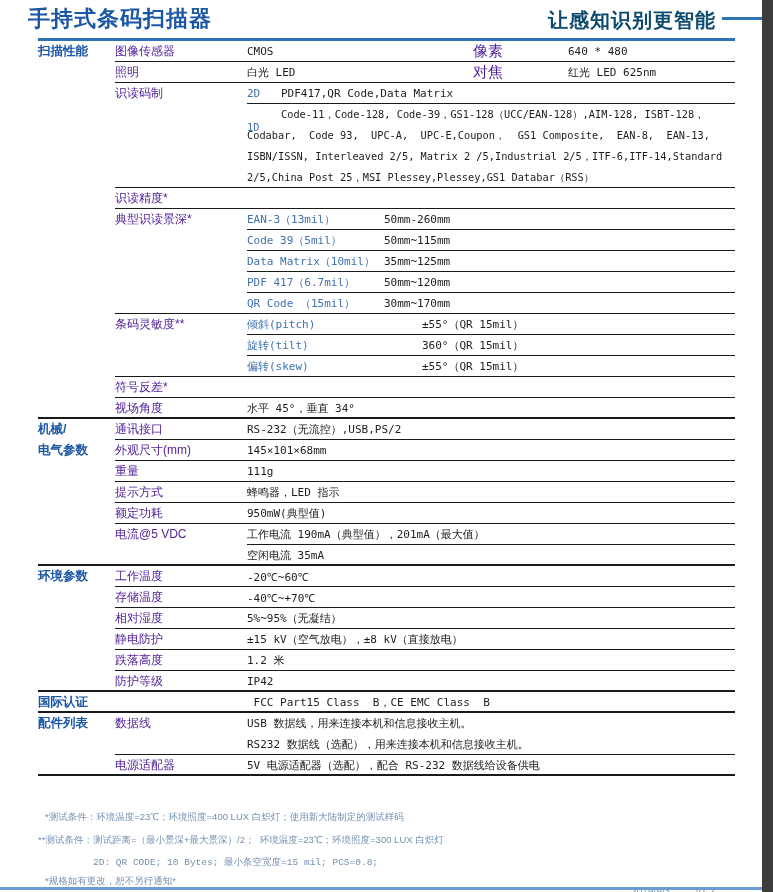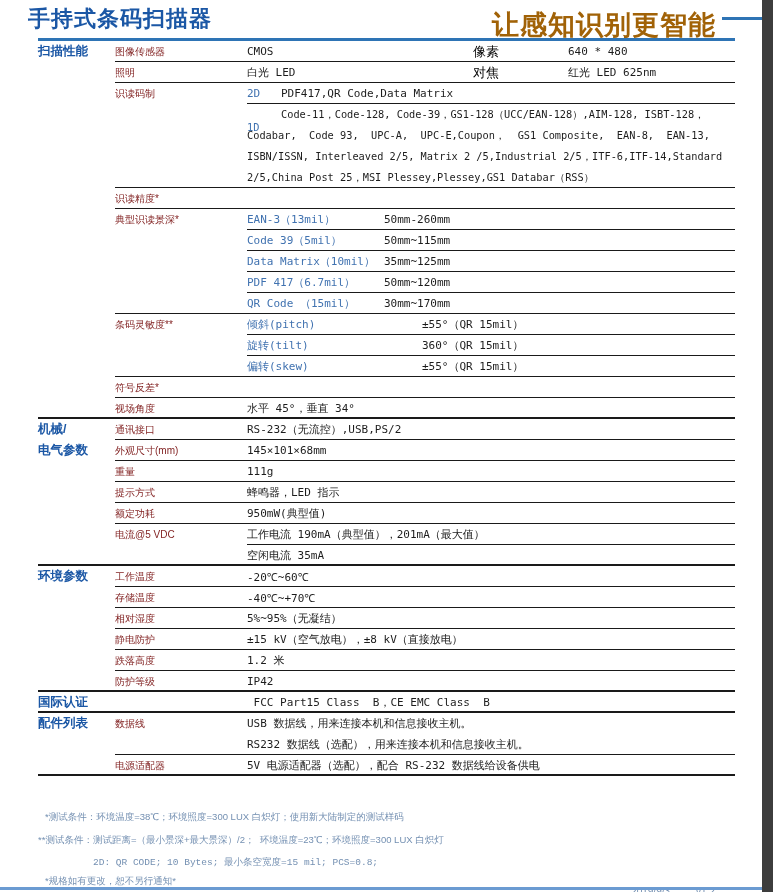--- a/index.html
+++ b/index.html
@@ -2,39 +2,39 @@
 <html><head>
 <meta charset="utf-8">
 <style>
   html,body{margin:0;padding:0;}
   body{width:773px;height:892px;overflow:hidden;background:#ffffff;position:relative;
        font-family:"Liberation Sans",sans-serif;}
   .page{position:absolute;inset:0;background:#fff;border-radius:8px;}
 
   .title{position:absolute;left:28px;top:4px;font-size:22px;font-weight:bold;color:#1b57a5;
          letter-spacing:1px;}
-  .slogan{position:absolute;right:57px;top:7px;font-size:27px;font-weight:bold;color:#a16207;
+  .slogan{position:absolute;right:57px;top:7px;font-size:20px;font-weight:bold;color:#0c4a6e;
           letter-spacing:1px;margin-left:13px;}
   .slogan-dash{position:absolute;left:722px;top:17px;width:40px;height:3px;background:#2e74b5;}
   .topline{position:absolute;left:38px;top:38px;width:697px;height:3px;background:#2e74b5;}
 
   .table{position:absolute;left:38px;top:41px;width:697px;}
   .row{display:flex;align-items:center;height:21px;position:relative;}
   .row::after{content:"";position:absolute;right:0;bottom:0;background:#1a1a1a;display:none;}
   .row.b-section::after{display:block;left:0;height:2px;}
   .row.b-prop::after{display:block;left:77px;height:1px;}
   .row.b-value::after{display:block;left:209px;height:1px;}
   .sec{width:77px;flex:0 0 77px;font-size:12.5px;font-weight:bold;color:#1b57a5;white-space:pre;}
-  .lab{width:132px;flex:0 0 132px;font-size:10px;color:#7f1d1d;white-space:pre;}
+  .lab{width:132px;flex:0 0 132px;font-size:12px;color:#4c1d95;white-space:pre;}
   .valarea{flex:1;display:flex;align-items:center;font-family:"DejaVu Sans Mono","Liberation Mono",monospace;
            font-size:11px;color:#1c1c1c;white-space:pre;overflow:hidden;}
   .small .valarea{font-size:10.3px;}
   .sub{display:inline-block;color:#4072b0;}
-  .l2{display:inline-block;width:95px;flex:0 0 95px;color:#000000;
-      font-family:"Liberation Sans",sans-serif;font-size:13px;}
+  .l2{display:inline-block;width:95px;flex:0 0 95px;color:#4c1d95;
+      font-family:"Liberation Sans",sans-serif;font-size:15px;}
   .v1fixed{display:inline-block;width:226px;flex:0 0 226px;}
 
   .note{position:absolute;font-size:9.5px;color:#7490b2;white-space:pre;}
   .n1{left:45px;top:811px;}
   .n2{left:38px;top:834px;}
   .n3{left:93px;top:856px;font-family:Liberation Mono, monospace;}
   .n4{left:45px;top:875px;}
   .daterow{position:absolute;left:620px;top:875px;font-size:10px;color:#7490b2;white-space:pre;}
   .daterow .ver{margin-left:26px;}
   .bottomline{position:absolute;left:0;top:887px;width:773px;height:3px;background:#6b9bd2;}
@@ -218,21 +218,21 @@
         <div class="lab"></div>
         <div class="valarea"><span class="val">RS232 数据线（选配），用来连接本机和信息接收主机。</span></div>
       </div>
       <div class="row b-section">
         <div class="sec"></div>
         <div class="lab">电源适配器</div>
         <div class="valarea"><span class="val">5V 电源适配器（选配），配合 RS-232 数据线给设备供电</span></div>
       </div>
     </div>
 
-  <div class="note n1">*测试条件：环境温度=38℃；环境照度=300 LUX 白炽灯；使用新大陆制定的测试样码</div>
+  <div class="note n1">*测试条件：环境温度=23℃；环境照度=400 LUX 白炽灯；使用新大陆制定的测试样码</div>
   <div class="note n2">**测试条件：测试距离=（最小景深+最大景深）/2；  环境温度=23℃；环境照度=300 LUX 白炽灯</div>
   <div class="note n3">2D: QR CODE; 10 Bytes; 最小条空宽度=15 mil; PCS=0.8;</div>
   <div class="note n4">*规格如有更改，恕不另行通知*</div>
 
   <div class="daterow">
     <span>2019/9/3</span><span class="ver">v1.2</span>
   </div>
 
   <div class="bottomline"></div>
   <div class="edge"></div>

